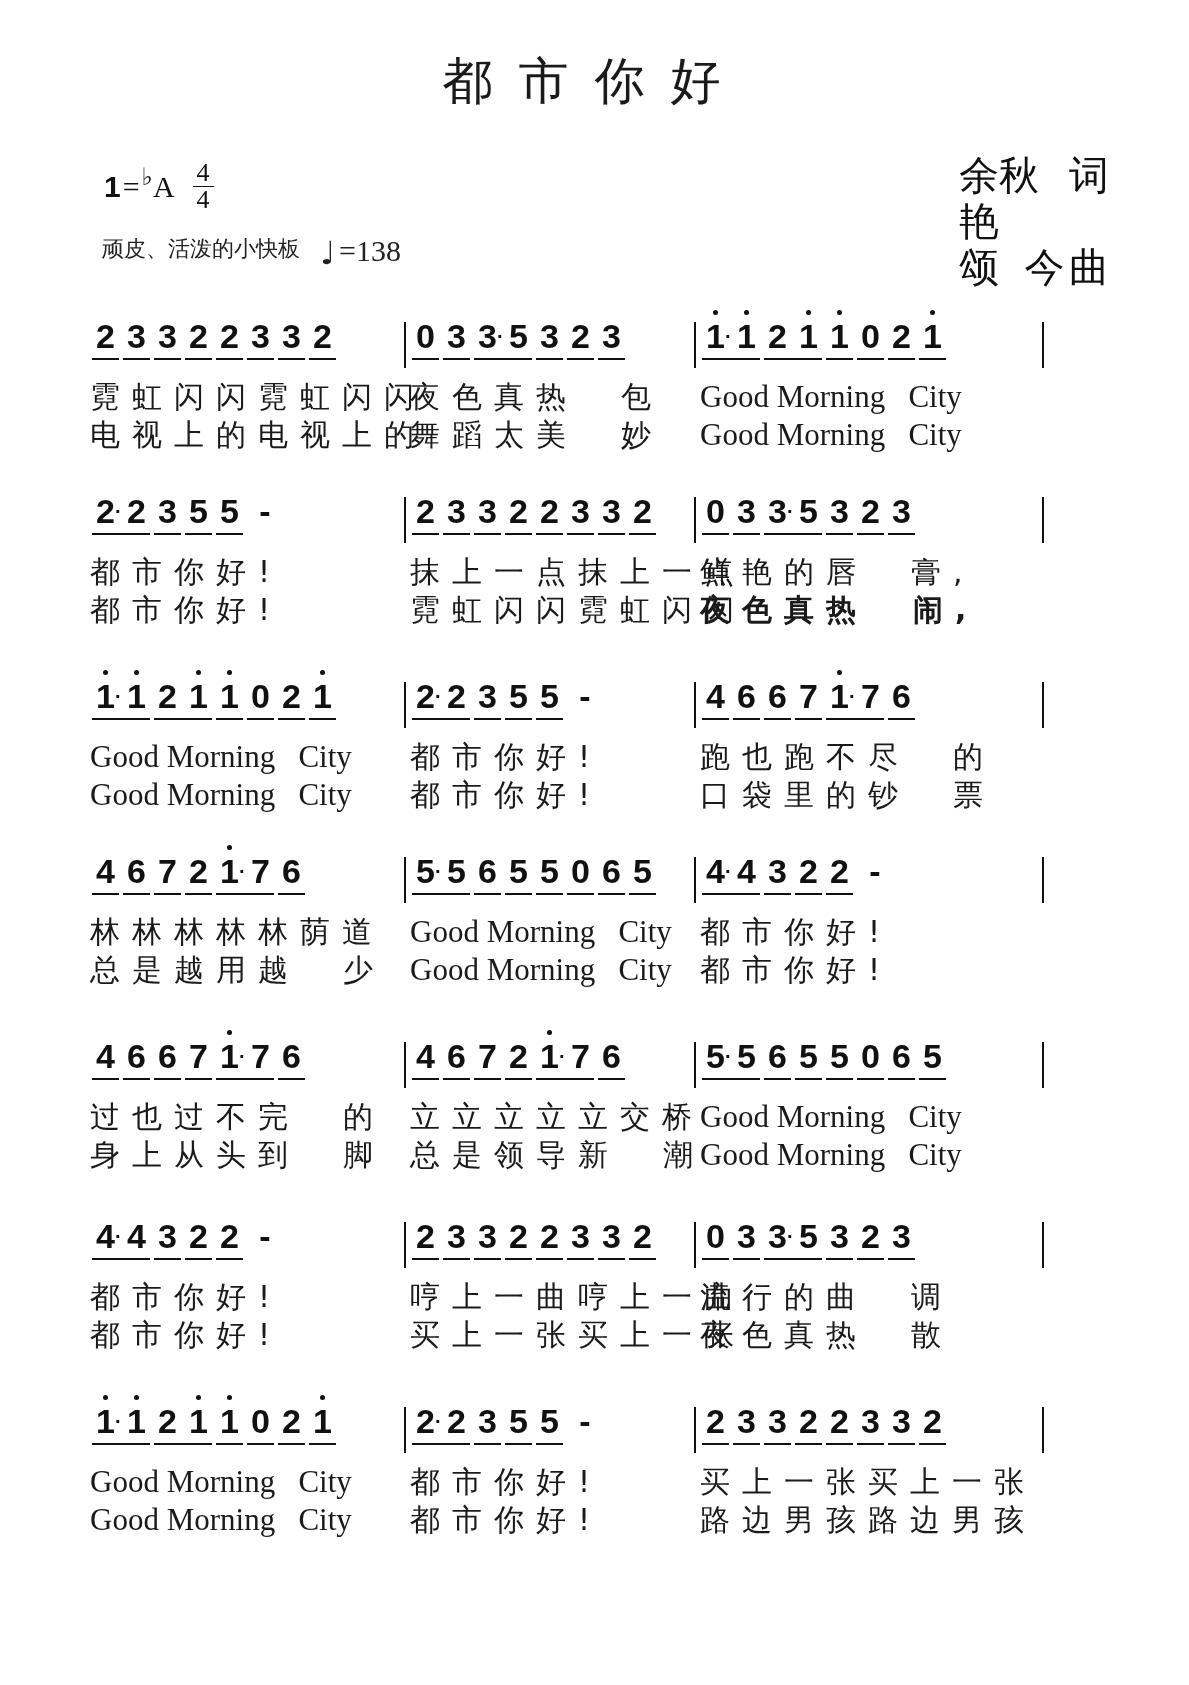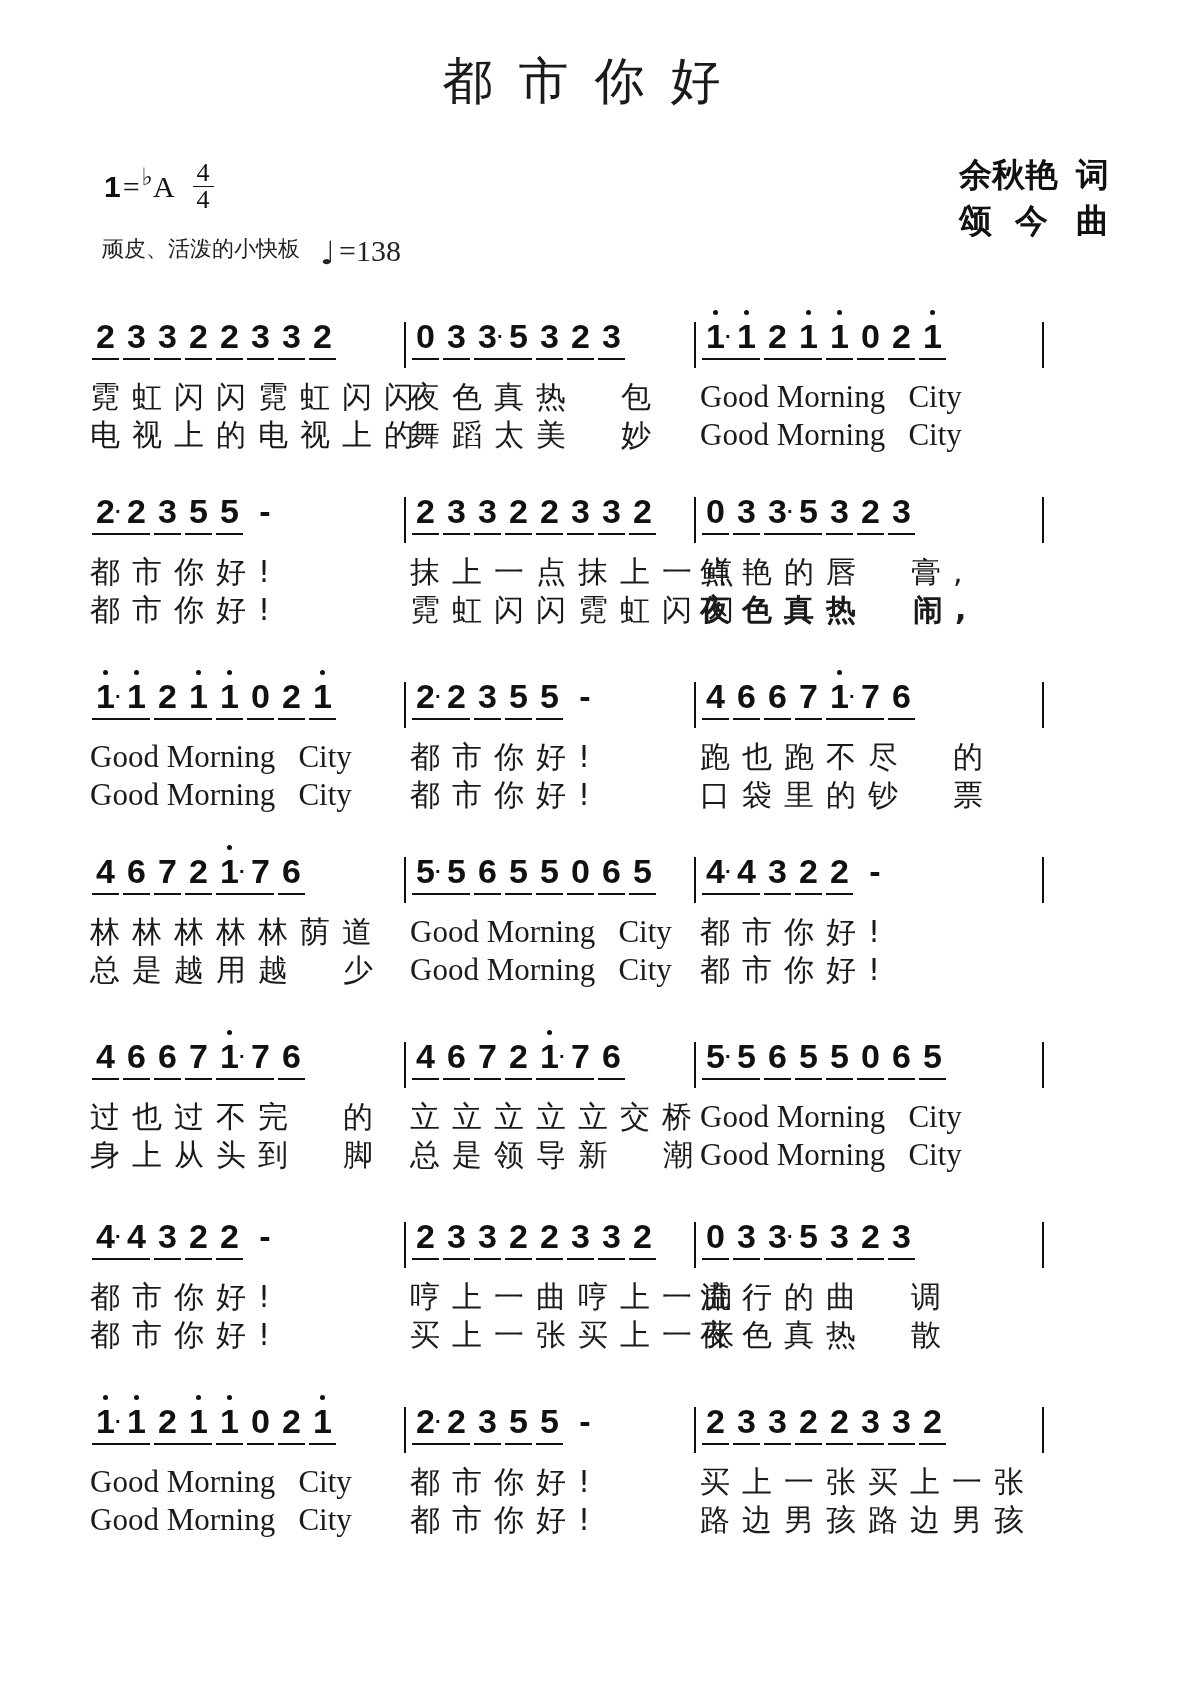--- a/index.html
+++ b/index.html
@@ -18,21 +18,21 @@
     font-family: "Liberation Serif", serif; font-size: 30px; color: #111;
   }
   .key .one { font-family: "Liberation Sans", sans-serif; font-weight: bold; font-size: 30px; }
   .key .eq { margin: 0 2px; }
   .key .flat { font-size: 24px; position: relative; top: -10px; }
   .key .note { margin-right: 18px; }
   .timesig { display: inline-flex; flex-direction: column; align-items: center; line-height: 26px; font-size: 26px; }
   .timesig .num { border-bottom: 1.5px solid #111; padding: 0 4px; }
   .credits {
     position: absolute; right: 80px; top: 152px; text-align: left;
-    font-size: 33px; line-height: 46px; font-weight: bold; font-family: "DejaVu Serif", serif;
+    font-size: 40px; line-height: 46px; font-weight: normal; font-family: "DejaVu Serif", serif;
   }
   .credits .row { display: flex; justify-content: space-between; width: 150px; }
   .tempo {
     position: absolute; left: 102px; top: 234px; display: flex; 
     font-size: 22px; color: #222;
   }
   .tempo .quarter { margin-left: 20px; font-size: 32px; }
   .tempo .bpm { font-family: "Liberation Serif", serif; font-size: 30px; margin-left: 4px; }
 
   .system { position: absolute; left: 90px; width: 1000px; }

